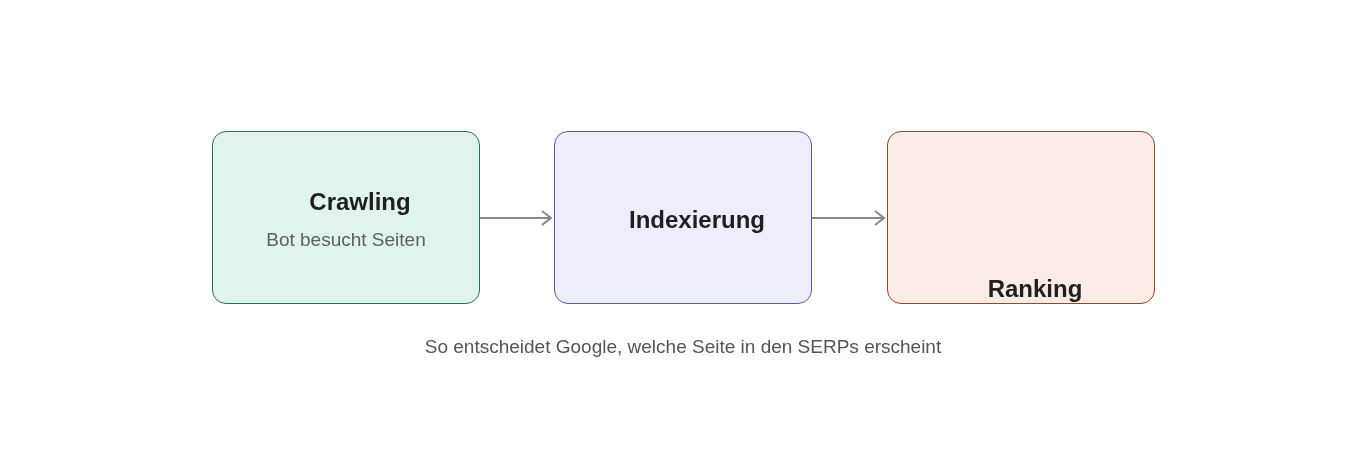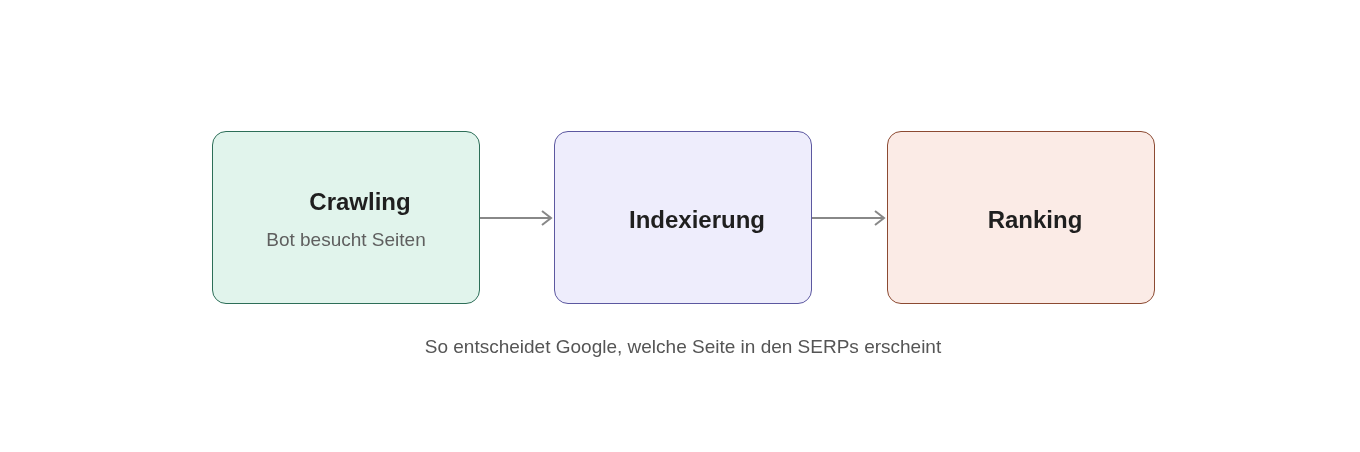--- a/index.html
+++ b/index.html
@@ -5,21 +5,21 @@
   html, body { margin: 0; padding: 0; background: #ffffff; }
   body { width: 1360px; height: 452px; position: relative; overflow: hidden;
          font-family: "Liberation Sans", sans-serif; }
   .box { position: absolute; top: 131px; height: 173px; box-sizing: border-box;
          border: 1.5px solid; border-radius: 14px;
          display: flex; flex-direction: column; align-items: center; justify-content: center; }
   .box .title { font-weight: bold; font-size: 24px; color: #1f1f1f; line-height: 28px; margin-top: 4px; margin-left: 28px; }
   .box .sub { font-size: 19px; color: #5f5f5f; line-height: 24px; margin-top: 12px; }
   #b0 { left: 212px; width: 268px; background: #e1f4ec; border-color: #2d6e58; }
   #b1 { left: 554px; width: 258px; background: #eeedfc; border-color: #5c58a0; }
-  #b2 { left: 887px; width: 268px; background: #fbebe6; border-color: #8c4a32; }
+  #b2 { left: 887px; width: 268px; background: #fbebe6; border-color: #8c4a32; justify-content: flex-end; }
   .arrow { position: absolute; top: 208px; height: 20px; }
   .caption { position: absolute; top: 336px; left: 0; width: 1366px; text-align: center;
              font-size: 19px; color: #555555; }
 </style>
 </head>
 <body>
 
 <div id="b0" class="box">
   <div class="title">Crawling</div>
   <div class="sub">Bot besucht Seiten</div>

